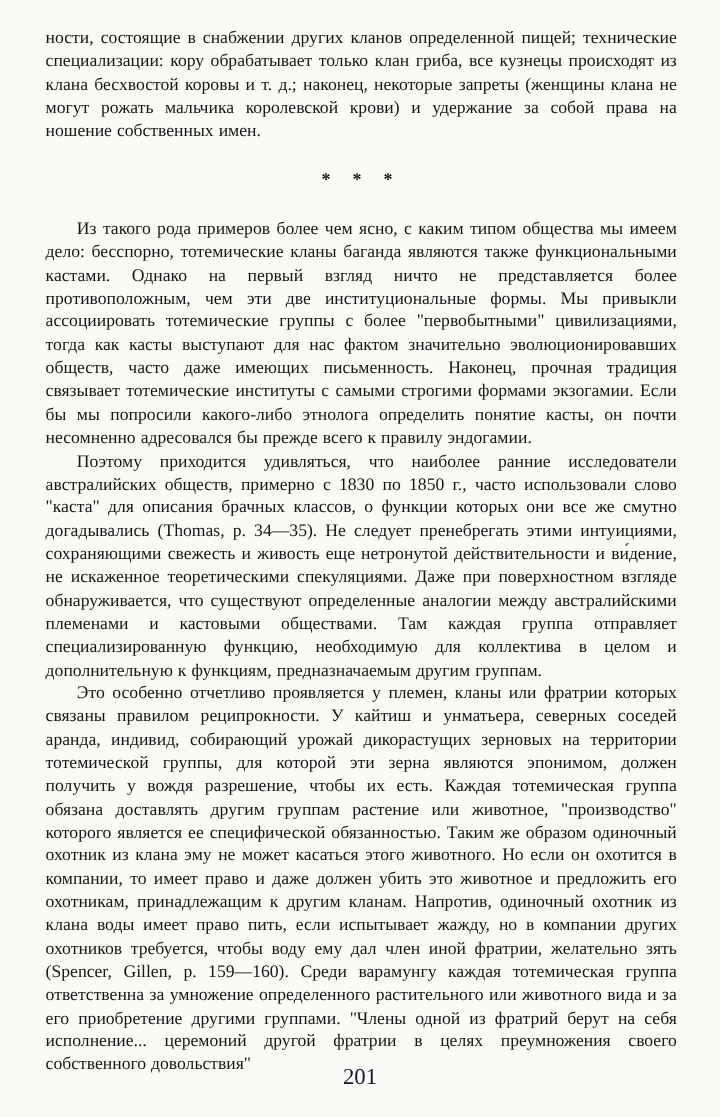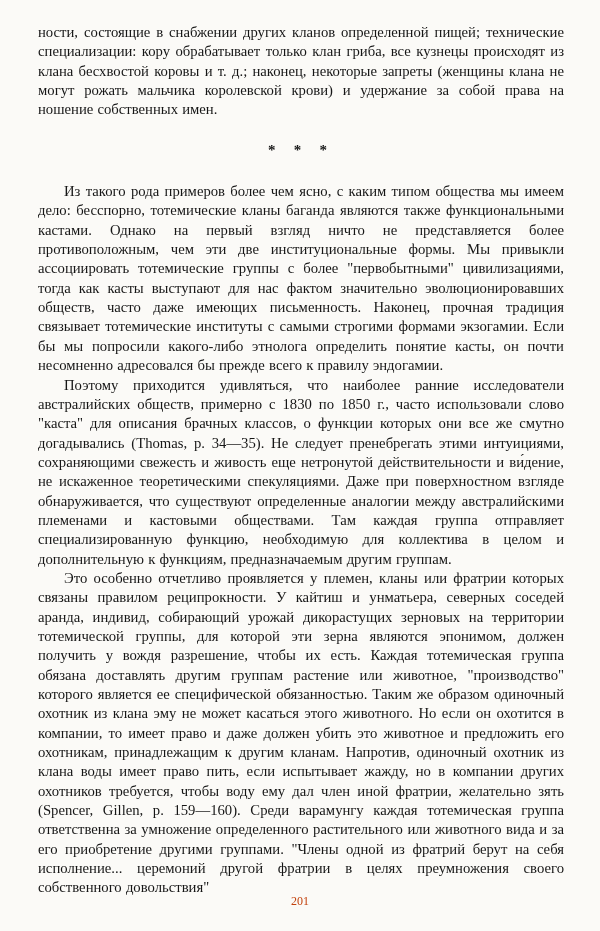--- a/index.html
+++ b/index.html
@@ -44,22 +44,22 @@
     font-weight: bold;
     font-size: 15px;
     letter-spacing: 7px;
   }
   .page-number {
     position: absolute;
     left: 0;
     right: 0;
     bottom: 22px;
     text-align: center;
-    font-size: 12px;
-    color: #c2410c;
+    font-size: 19px;
+    color: #0f172a;
   }
 </style>
 </head>
 <body>
 
 <div class="scan-page" lang="ru">
   <div class="text-body">
       <p class="para no-indent">ности, состоящие в снабжении других кланов определенной пищей; технические специализации: кору обрабатывает только клан гриба, все кузнецы происходят из клана бесхвостой коровы и т. д.; наконец, некоторые запреты (женщины клана не могут рожать мальчика королевской крови) и удержание за собой права на ношение собственных имен.</p>
       <p class="separator">* * *</p>
       <p class="para">Из такого рода примеров более чем ясно, с каким типом общества мы имеем дело: бесспорно, тотемические кланы баганда являются также функциональными кастами. Однако на первый взгляд ничто не представляется более противоположным, чем эти две институциональные формы. Мы привыкли ассоциировать тотемические группы с более "первобытными" цивилизациями, тогда как касты выступают для нас фактом значительно эволюционировавших обществ, часто даже имеющих письменность. Наконец, прочная традиция связывает тотемические институты с самыми строгими формами экзогамии. Если бы мы попросили какого-либо этнолога определить понятие касты, он почти несомненно адресовался бы прежде всего к правилу эндогамии.</p>

